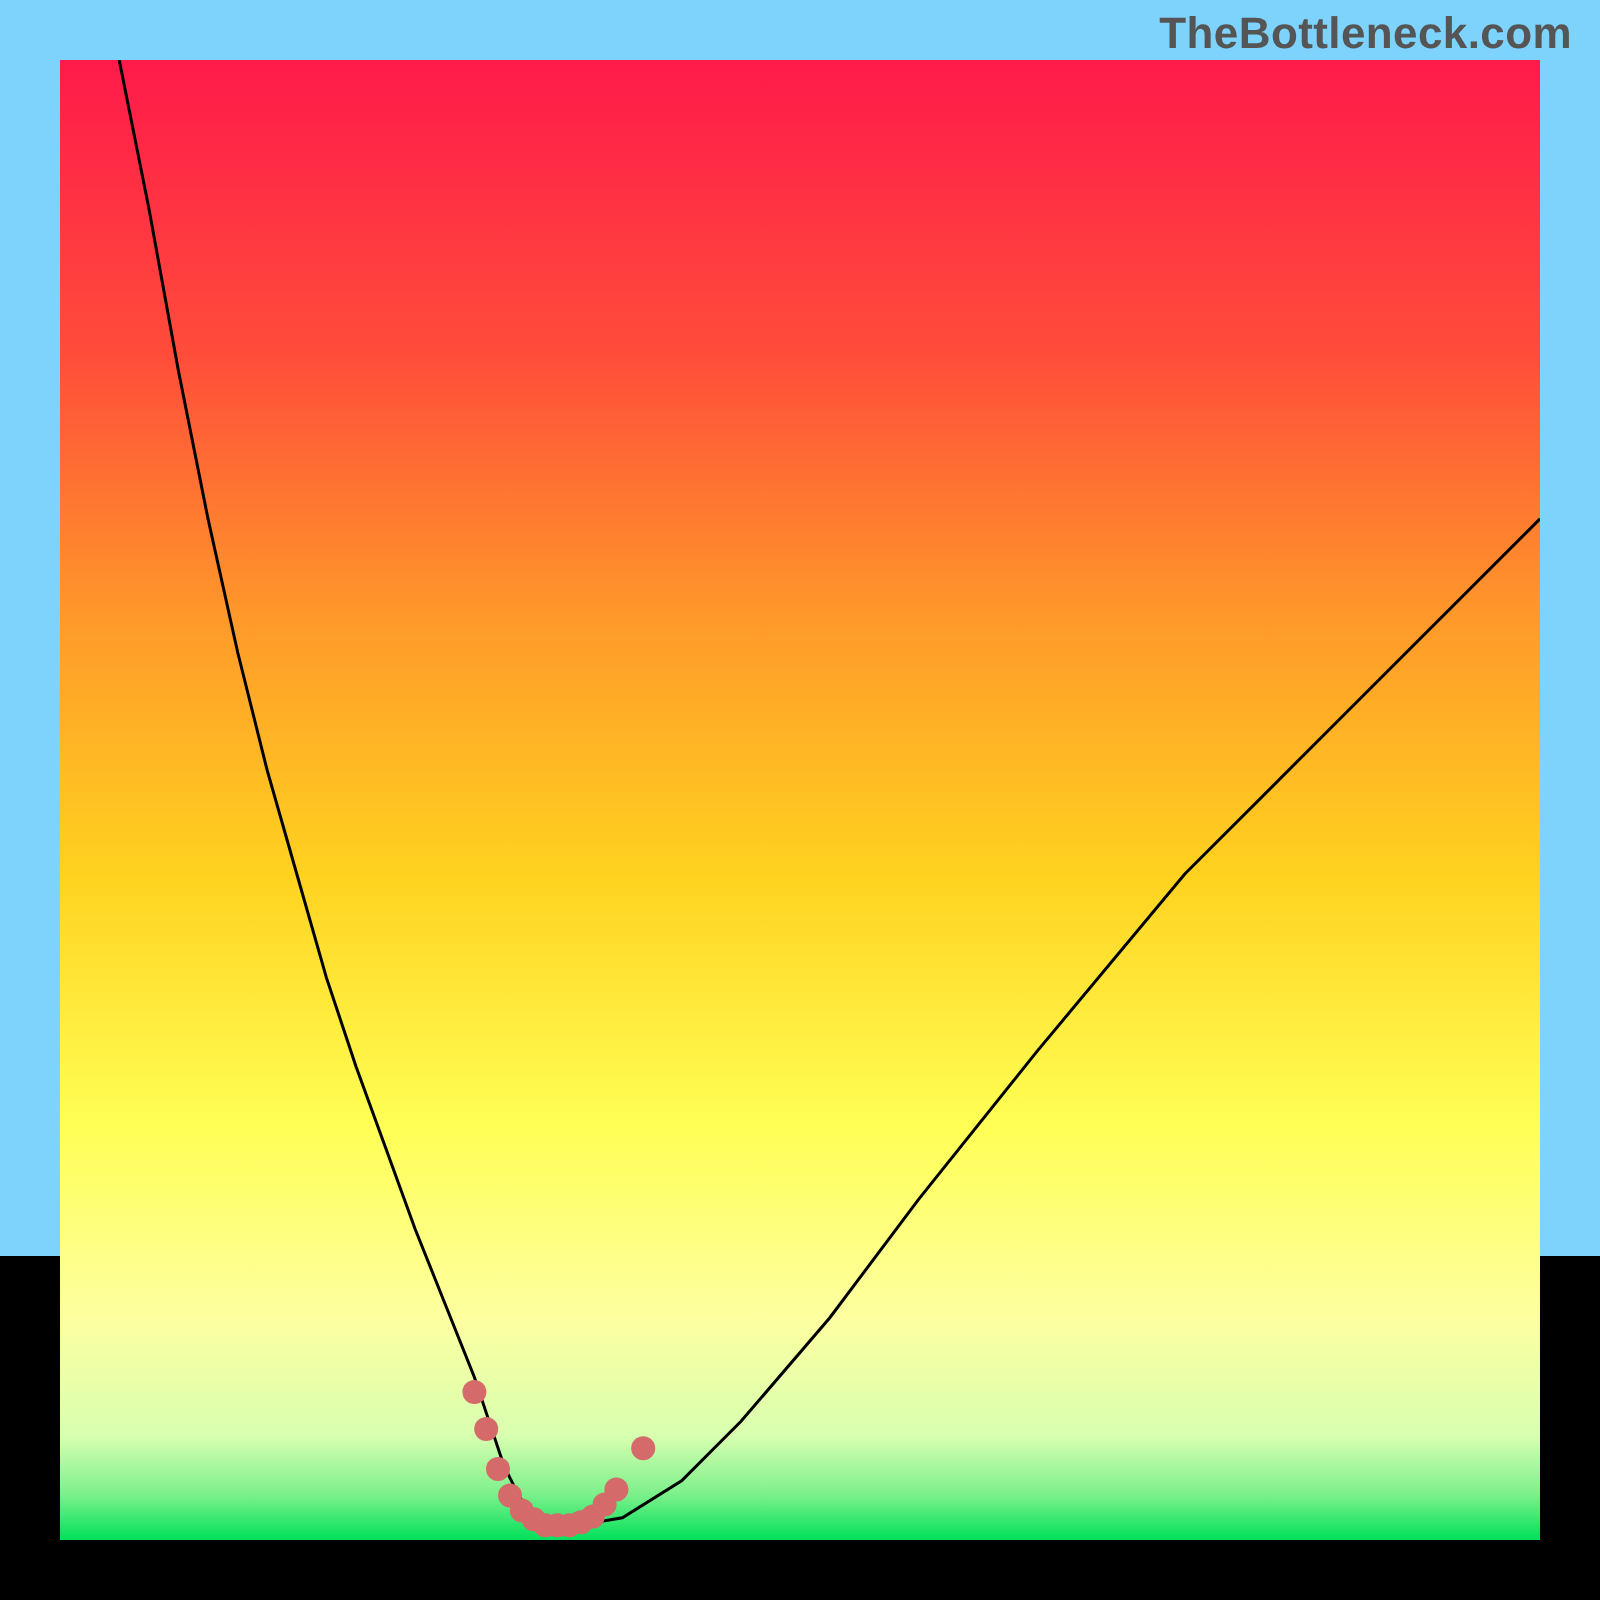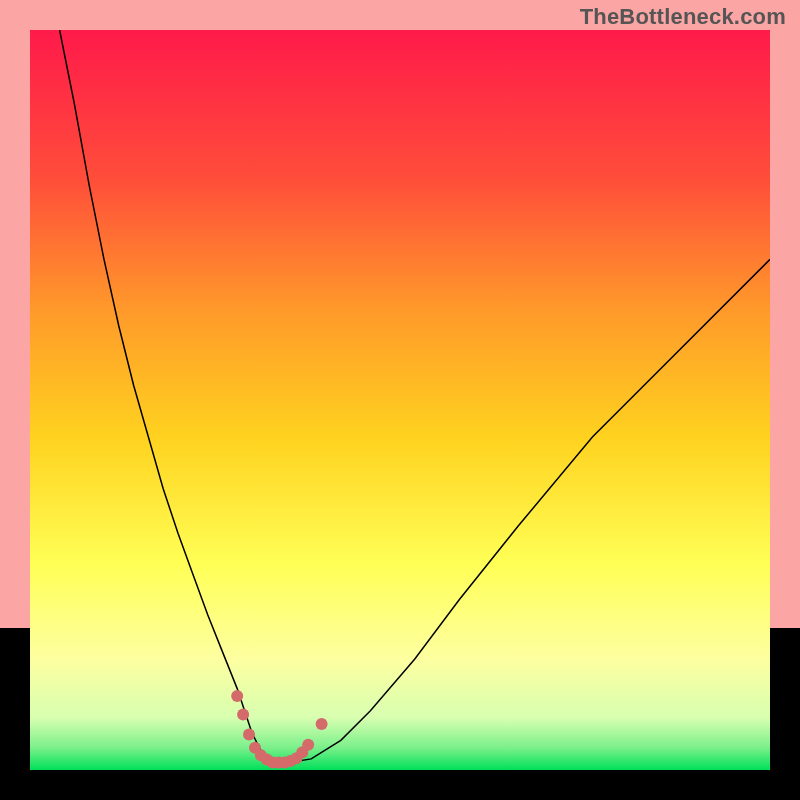--- a/index.html
+++ b/index.html
@@ -10,21 +10,21 @@
     background: #000;
     font-family: Arial, Helvetica, sans-serif;
     overflow: hidden;
   }
   .frame {
     position: absolute;
     left: 0;
     top: 0;
     width: 800px;
     height: 628px;
-    background: #fca5a5;
+    background: #7dd3fc;
   }
   .plot-area {
     position: absolute;
     left: 30px;
     top: 30px;
     width: 740px;
     height: 740px;
     overflow: hidden;
   }
   .watermark {

